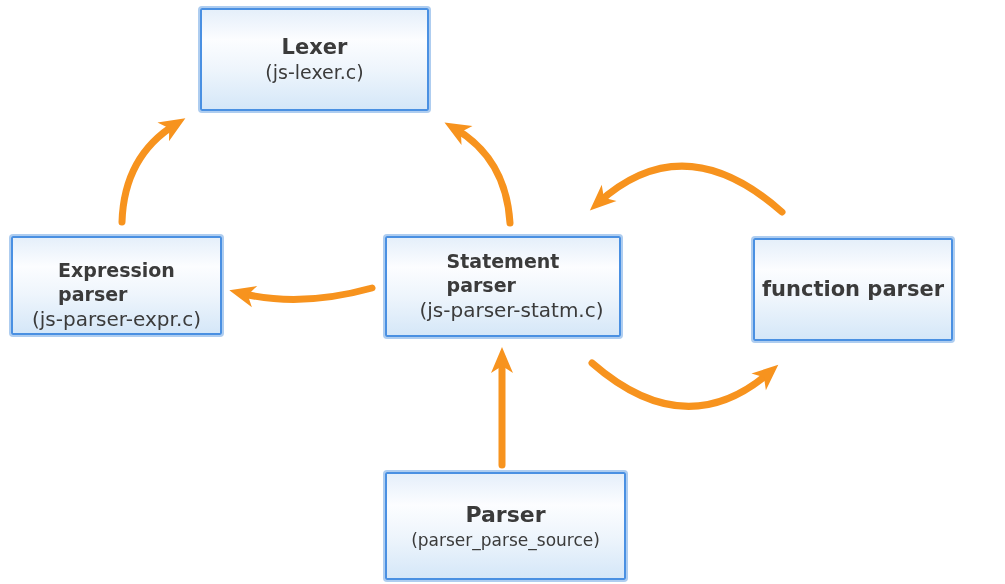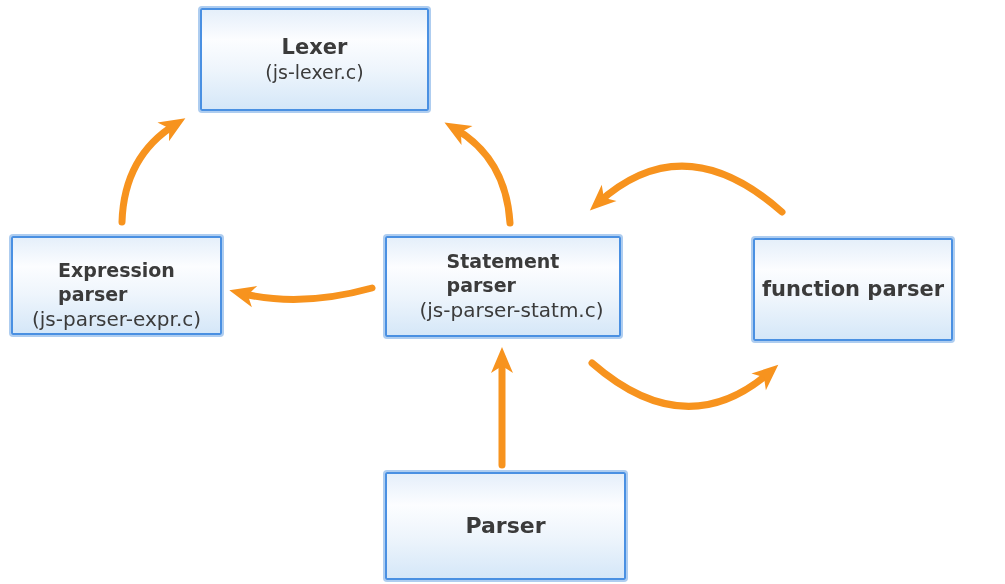--- a/index.html
+++ b/index.html
@@ -94,15 +94,16 @@
 parser</div>
     <div class="node-subtitle">(js-parser-statm.c)</div>
   </div>
 
   <div class="node" id="node-function" style="left:753px; top:238px; width:200px; height:103px;">
     <div class="node-title">function parser</div>
   </div>
 
   <div class="node" id="node-parser" style="left:385px; top:472px; width:241px; height:108px;">
     <div class="node-title">Parser</div>
+    <div class="node-subtitle">(parser_parse_source)</div>
   </div>
 
 </div>
 
 </body></html>

